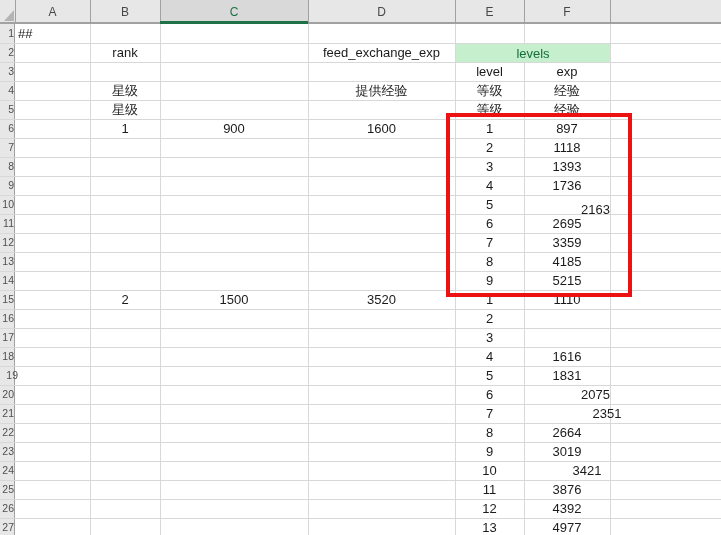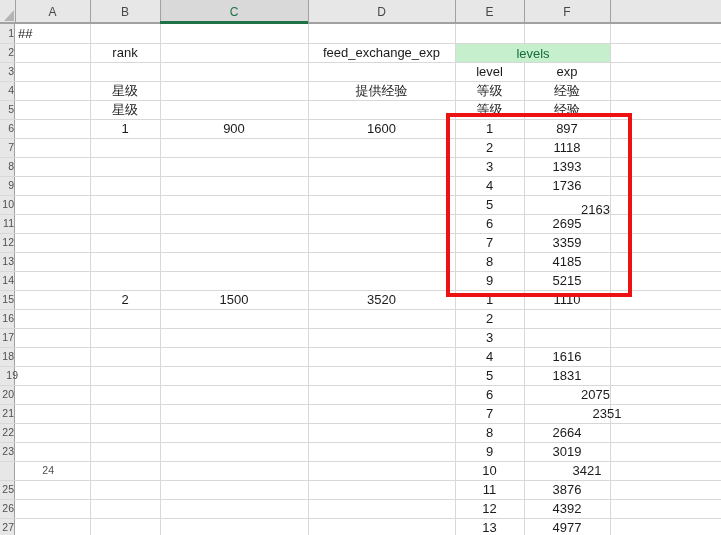--- a/index.html
+++ b/index.html
@@ -88,21 +88,21 @@
     <div class="row-num" style="left: 0px; top: 271px; width: 14px; height: 19px; line-height: 19px;">14</div>
     <div class="row-num" style="left: 0px; top: 290px; width: 14px; height: 19px; line-height: 19px;">15</div>
     <div class="row-num" style="left: 0px; top: 309px; width: 14px; height: 19px; line-height: 19px;">16</div>
     <div class="row-num" style="left: 0px; top: 328px; width: 14px; height: 19px; line-height: 19px;">17</div>
     <div class="row-num" style="left: 0px; top: 347px; width: 14px; height: 19px; line-height: 19px;">18</div>
     <div class="row-num" style="left: 0px; top: 366px; width: 18px; height: 19px; line-height: 19px;">19</div>
     <div class="row-num" style="left: 0px; top: 385px; width: 14px; height: 19px; line-height: 19px;">20</div>
     <div class="row-num" style="left: 0px; top: 404px; width: 14px; height: 19px; line-height: 19px;">21</div>
     <div class="row-num" style="left: 0px; top: 423px; width: 14px; height: 19px; line-height: 19px;">22</div>
     <div class="row-num" style="left: 0px; top: 442px; width: 14px; height: 19px; line-height: 19px;">23</div>
-    <div class="row-num" style="left: 0px; top: 461px; width: 14px; height: 19px; line-height: 19px; margin-left: 40px;">24</div>
+    <div class="row-num" style="left: 0px; top: 461px; width: 14px; height: 19px; line-height: 19px;">24</div>
     <div class="row-num" style="left: 0px; top: 480px; width: 14px; height: 19px; line-height: 19px;">25</div>
     <div class="row-num" style="left: 0px; top: 499px; width: 14px; height: 19px; line-height: 19px;">26</div>
     <div class="row-num" style="left: 0px; top: 518px; width: 14px; height: 19px; line-height: 19px;">27</div>
     <div class="cell" style="left: 15px; top: 24px; width: 75px; height: 19px; line-height: 19px; text-align: left; z-index: 3; padding-left: 3px;">##</div>
     <div class="cell" style="left: 90px; top: 43px; width: 70px; height: 19px; line-height: 19px; text-align: center; z-index: 3;">rank</div>
     <div class="cell" style="left: 308px; top: 43px; width: 147px; height: 19px; line-height: 19px; text-align: center; z-index: 3;">feed_exchange_exp</div>
     <div class="cell" style="left: 456px; top: 44px; width: 154px; height: 18px; line-height: 19px; text-align: center; z-index: 2; background: rgb(198, 239, 206); color: rgb(21, 109, 59);">levels</div>
     <div class="cell" style="left: 455px; top: 62px; width: 69px; height: 19px; line-height: 19px; text-align: center; z-index: 3;">level</div>
     <div class="cell" style="left: 524px; top: 62px; width: 86px; height: 19px; line-height: 19px; text-align: center; z-index: 3;">exp</div>
     <div class="cell" style="left: 90px; top: 81px; width: 70px; height: 19px; line-height: 19px; text-align: center; z-index: 3;">星级</div>

